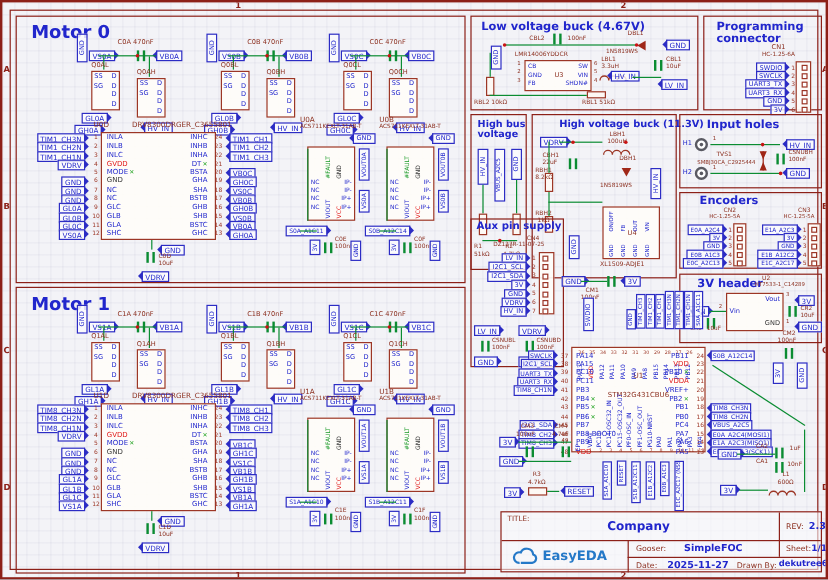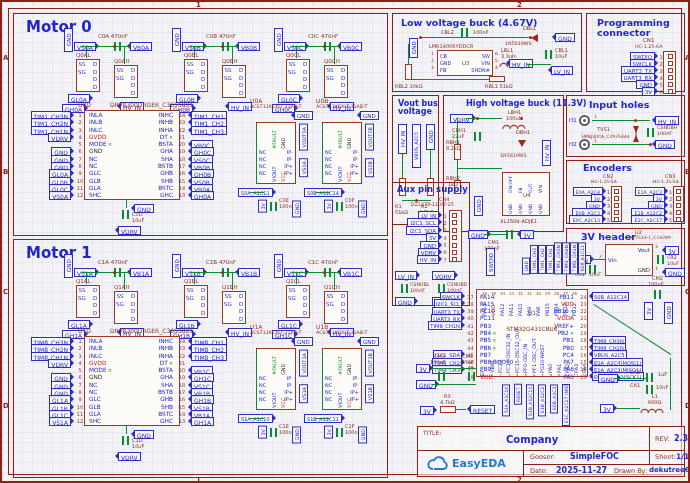--- a/index.html
+++ b/index.html
@@ -666,21 +666,21 @@
   </div>
         <div class="crow">
    <span class="flag pr">3V</span>
    <span class="num">6</span>
    <span class="sq"></span>
   </div>
       </div>
 </div>
 
 <div class="sec" style="left:390px;top:93px;width:47px;height:130px">
- <div class="st" style="left:5px;top:4px;font-size:8px"><span>Vout bus</span><br><span>voltage</span></div>
+ <div class="st" style="left:5px;top:4px;font-size:8px"><span>High bus</span><br><span>voltage</span></div>
  <span class="vflag" style="left:5px;top:28px;height:30px">HV_IN</span>
  <span class="vflag" style="left:19px;top:28px;height:44px;font-size:4.8px">VBUS_A2C5</span>
  <span class="vflag" style="left:33px;top:28px;height:26px">GND</span>
  <div class="wire wv" style="left:9px;top:58px;height:24px"></div>
  <div class="wire wv" style="left:37px;top:54px;height:28px"></div>
  <div class="res" style="left:6px;top:82px;width:7px;height:18px"></div>
  <div class="res" style="left:34px;top:82px;width:7px;height:18px"></div>
  <div class="wire wh" style="left:9px;top:104px;width:29px"></div>
  <span class="t mar" style="left:2px;top:108px;font-size:5px">R1</span>
  <span class="t mar" style="left:2px;top:114px;font-size:5px">51kΩ</span>

